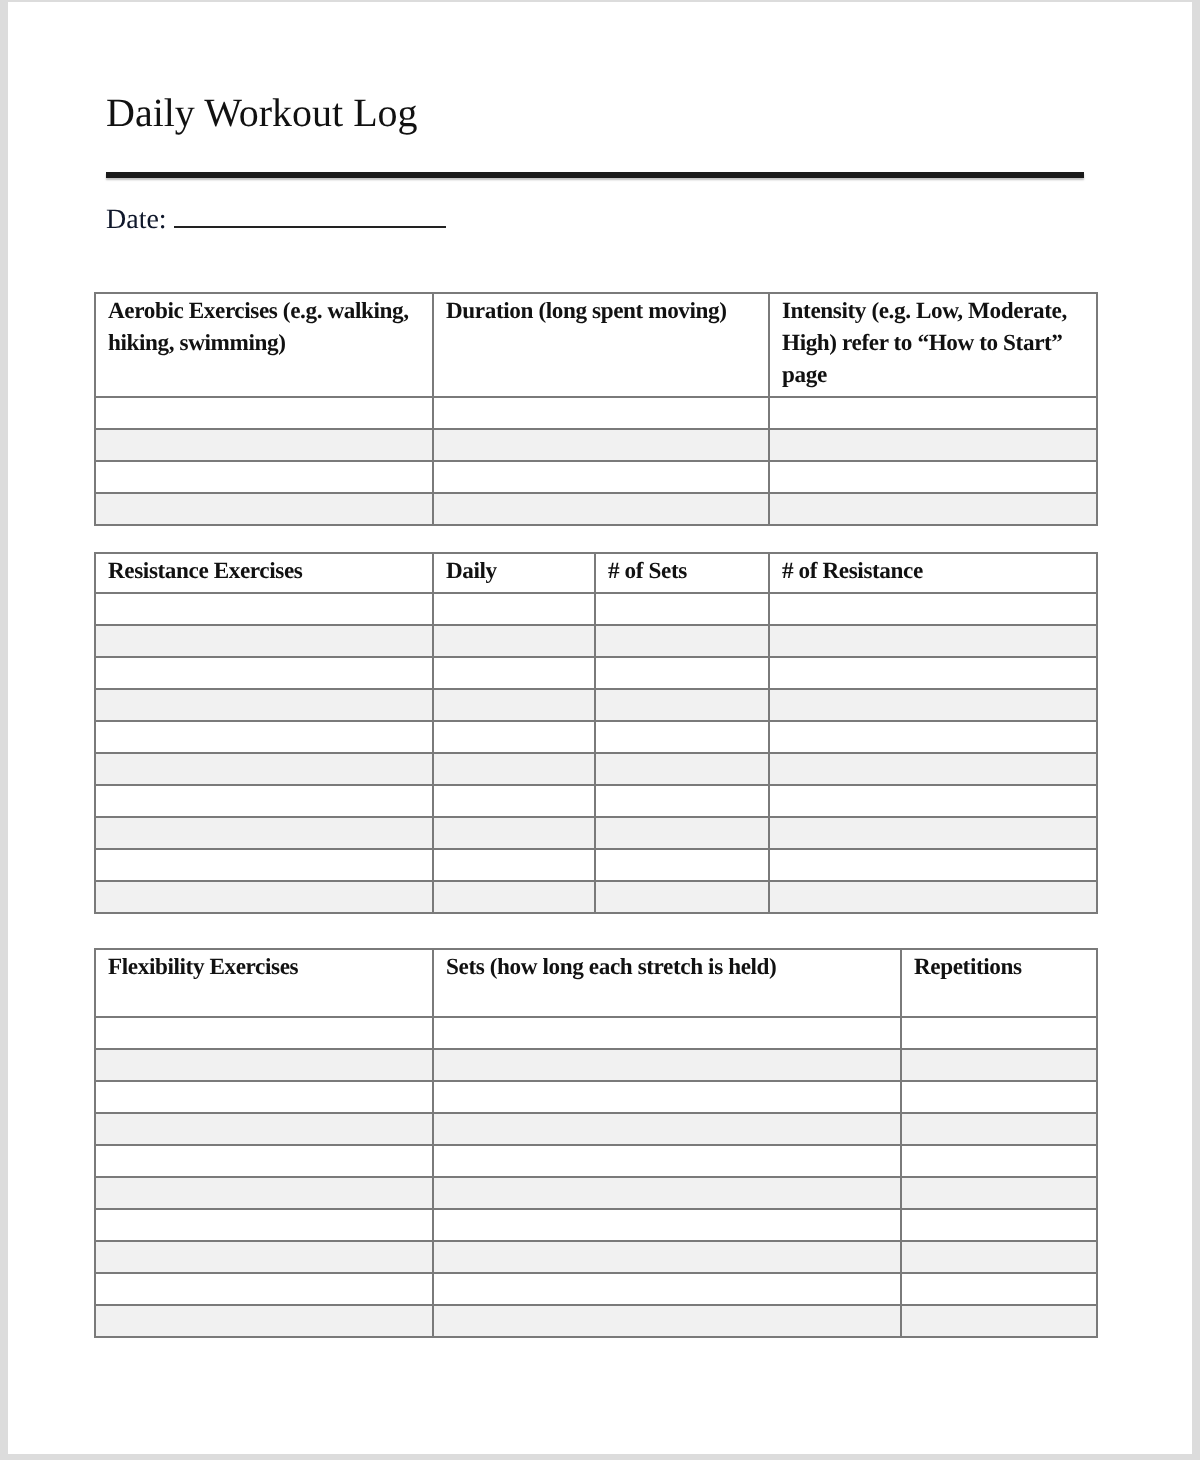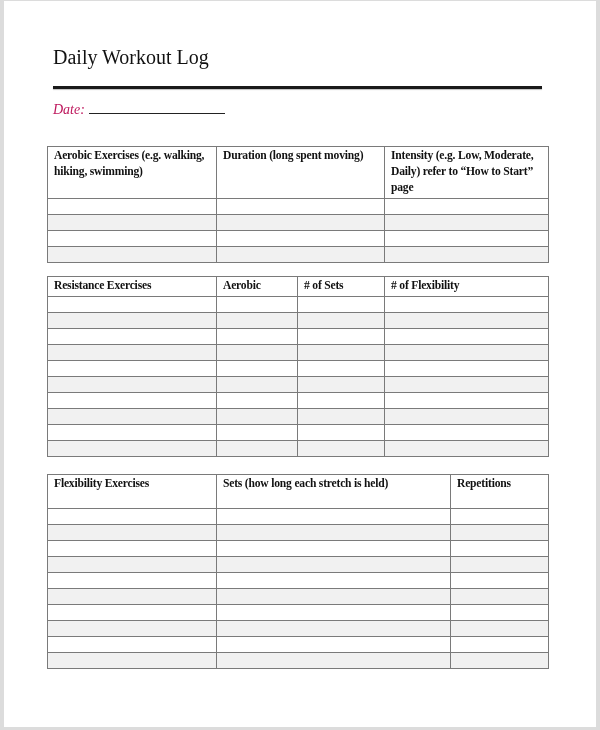--- a/index.html
+++ b/index.html
@@ -14,21 +14,21 @@
   }
   .title {
     position: absolute; left: 53px; top: 46px;
     font-size: 20px; letter-spacing: 0px; color: #111;
   }
   .rule {
     position: absolute; left: 53px; top: 86px; width: 489px; height: 3px;
     background: #1a1a1a; box-shadow: 0 1px 1px rgba(0,0,0,0.25);
   }
   .date {
-    position: absolute; left: 53px; top: 100px; font-size: 14px; color: #be185d; font-style: italic;
+    position: absolute; left: 53px; top: 100px; font-size: 14px; color: #0f172a;
   }
   .date .line {
     display: inline-block; width: 136px; border-bottom: 1px solid #222; margin-left: 4px;
     height: 13px; vertical-align: baseline;
   }
   table.log {
     position: absolute; left: 47px; width: 501px;
     border-collapse: collapse; table-layout: fixed;
     font-family: "DejaVu Serif", "Liberation Serif", serif;
   }
@@ -62,21 +62,21 @@
 <table class="log" id="t1">
   <colgroup>
       <col style="width:169px">
       <col style="width:168px">
       <col style="width:164px">
     </colgroup>
   <thead>
     <tr>
       <th>Aerobic Exercises (e.g. walking, hiking, swimming)</th>
       <th>Duration (long spent moving)</th>
-      <th>Intensity (e.g. Low, Moderate, Daily) refer to “How to Start” page</th>
+      <th>Intensity (e.g. Low, Moderate, High) refer to “How to Start” page</th>
     </tr>
   </thead>
   <tbody>
       <tr>
         <td></td>
         <td></td>
         <td></td>
       </tr>
       <tr class="alt">
         <td></td>
@@ -99,23 +99,23 @@
 <table class="log" id="t2">
   <colgroup>
       <col style="width:169px">
       <col style="width:81px">
       <col style="width:87px">
       <col style="width:164px">
     </colgroup>
   <thead>
     <tr>
       <th>Resistance Exercises</th>
-      <th>Aerobic</th>
+      <th>Daily</th>
       <th># of Sets</th>
-      <th># of Flexibility</th>
+      <th># of Resistance</th>
     </tr>
   </thead>
   <tbody>
       <tr>
         <td></td>
         <td></td>
         <td></td>
         <td></td>
       </tr>
       <tr class="alt">

